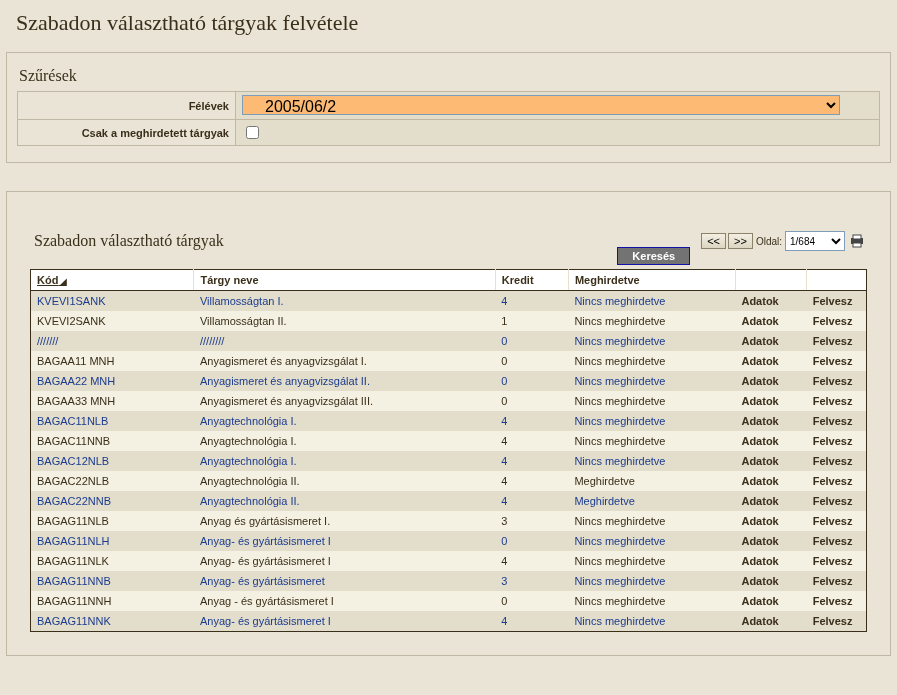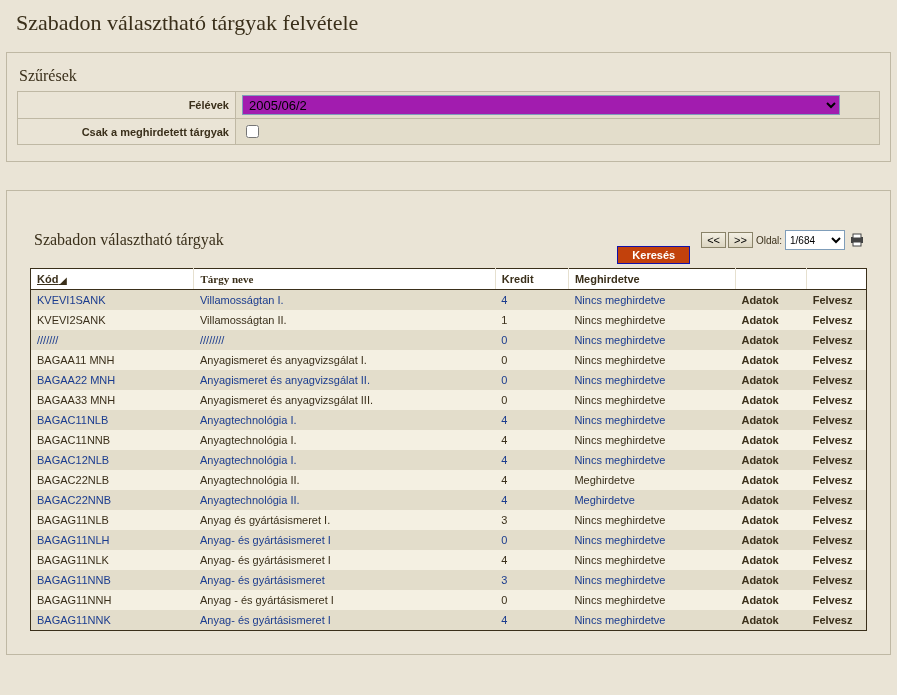--- a/index.html
+++ b/index.html
@@ -55,25 +55,25 @@
     font-size: 11px;
     color: #3a2f1a;
     background: #eae4d6;
   }
   .filter-value {
     background: #e3ddcb;
   }
   .filter-select {
     width: 598px;
     font-family: Verdana, Arial, sans-serif;
-    font-size: 13px;
+    font-size: 16px;
     border: 1px solid #7f9db9;
     height: 20px;
-    padding: 1px 2px;
-    background: #a21caf;
+    padding: 1px 18px;
+    background: #fdba74;
   }
   .filter-check {
     vertical-align: middle;
   }
   .list-btn {
     display: block;
     width: 155px;
     margin: 4px 0 0 0;
     background: linear-gradient(#f3efe3, #dcd5c1);
     border: 1px solid #8a8369;
@@ -94,21 +94,21 @@
     align-items: center;
     padding: 8px 8px 4px 10px;
   }
   .results-title {
     font-family: Georgia, serif;
     font-size: 16px;
     color: #3a2f1a;
     flex: 1;
   }
   .search-btn {
-    background: #c2410c;
+    background: #737373;
     color: #fff;
     border: 1px solid #1111aa;
     font-family: Verdana, Arial, sans-serif;
     font-size: 11px;
     font-weight: bold;
     padding: 2px 14px;
     cursor: pointer;
     margin-right: 10px;
     margin-top: 30px;
   }
@@ -166,21 +166,21 @@
     padding: 4px 6px;
     border: none;
   }
   tr.odd { background: #e3ddcb; }
   tr.even { background: #f4f0e2; }
   .link-blue { color: #1a3b8e; text-decoration: none; }
   .link-plain { color: #3a2f1a; }
   .bold { font-weight: bold; }
   th.sorted::after { content: " \25E2"; font-size: 8px; } 
   .col-code { width: 166px; text-decoration: underline; }
-  .col-name { width: 308px; font-family: Liberation Serif, serif; }
+  .col-name { width: 308px; }
   .col-credit { width: 74px; }
   .col-status { width: 170px; }
   .col-adatok { width: 72px; }
   .col-felvesz { width: 60px; }
 </style>
 </head>
 <body>
 
 <h1 class="page-title">Szabadon választható tárgyak felvétele</h1>
 

